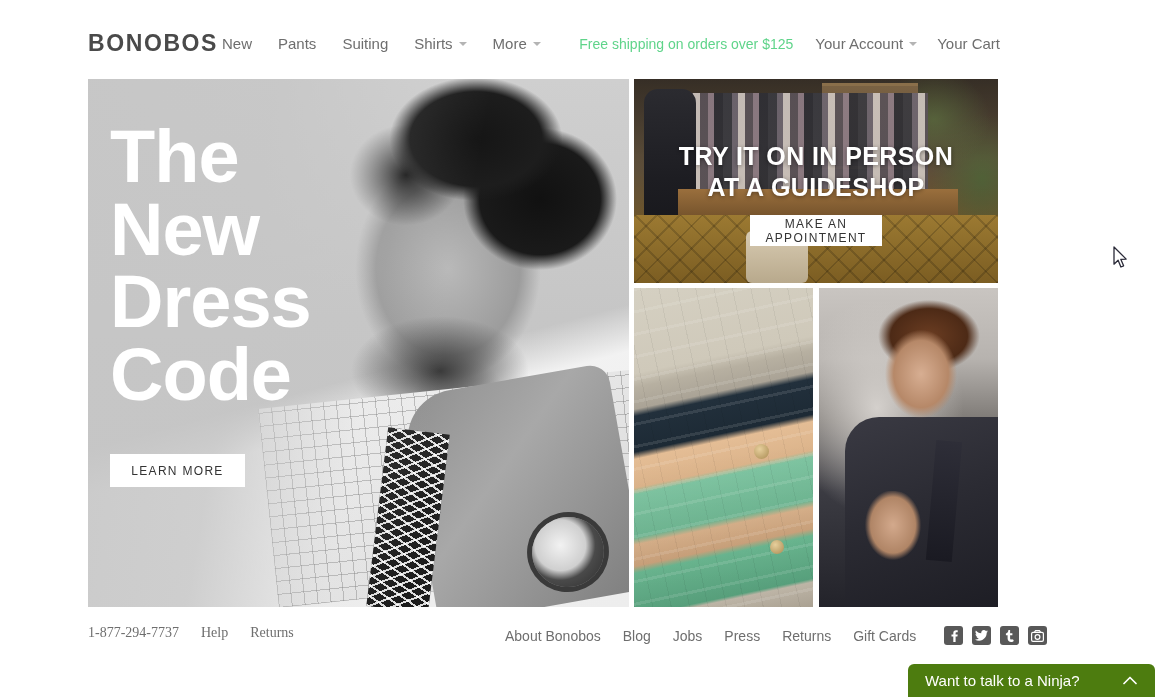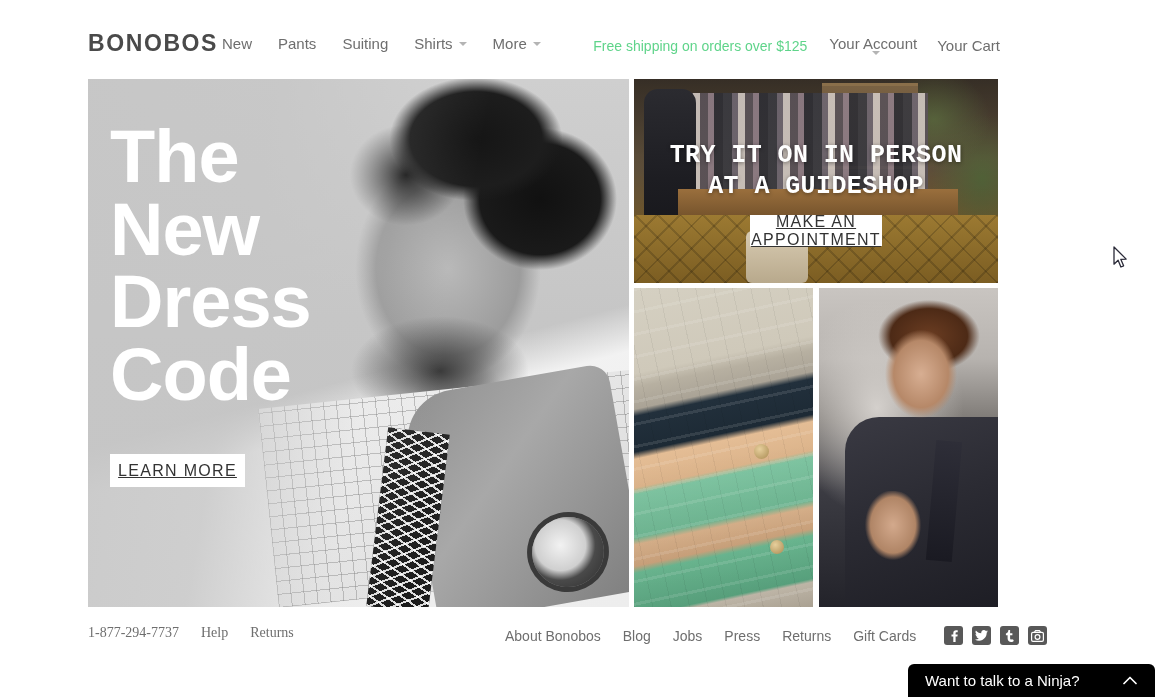--- a/index.html
+++ b/index.html
@@ -31,21 +31,21 @@
   .nav-left .nav-item:last-child { margin-right: 0; }
   .caret {
     display: inline-block; width: 0; height: 0; margin-left: 6px;
     border-left: 4px solid transparent; border-right: 4px solid transparent;
     border-top: 4px solid #b4b4b4;
   }
   .nav-right { position: absolute; right: 155px; top: 36px; display: flex; align-items: center; }
   .ship-note { font-size: 14px; color: #5fd48a; margin-right: 22px; line-height:1; white-space: nowrap; }
   .nav-right .nav-item {
     font-size: 15px; color: #6e6e6e; margin-right: 20px;
-    display: inline-flex; align-items: center; cursor: pointer; line-height:1; white-space: nowrap; flex-direction: column;
+    display: inline-flex; align-items: center; cursor: pointer; line-height:1; white-space: nowrap;
   }
   .nav-right .nav-item:last-child { margin-right: 0; }
 
   
   .content { position: absolute; left: 88px; top: 79px; width: 910px; height: 528px; }
 
   .tile { position: absolute; overflow: hidden; cursor: pointer; padding-left: 13px; }
 
   
   .hero { left: 0; top: 0; width: 541px; height: 528px; background: #c9c9c9; }
@@ -105,23 +105,23 @@
   .hero-title {
     position: absolute; left: 22px; top: 42px; width: 300px;
     color: #fff; font-weight: bold;
     font-size: 74px; line-height: 0.98; letter-spacing: -1px;
     font-family: "Liberation Sans", sans-serif;
     text-transform: none;
   }
   .hero-title span { display: block; }
   .btn-ghost {
     position: absolute; background: #fff; color: #333;
-    font-size: 16px; letter-spacing: 1.3px; text-align: center;
+    font-size: 12px; letter-spacing: 1.3px; text-align: center;
     display: flex; align-items: center; justify-content: center;
-    cursor: pointer; font-family: "Liberation Sans", sans-serif; text-decoration: underline;
+    cursor: pointer; font-family: "Liberation Sans", sans-serif;
   }
   .hero-btn { left: 22px; top: 375px; width: 135px; height: 33px; }
 
   
   .guideshop { left: 546px; top: 0; width: 364px; height: 204px; }
   .gs-photo {
     position: absolute; inset: 0;
     background:
       linear-gradient(180deg, rgba(0,0,0,.28) 0%, rgba(0,0,0,.12) 40%, rgba(0,0,0,.25) 100%),
       radial-gradient(ellipse 80px 70px at 300px 40px, #6c7a4a 0%, rgba(108,122,74,0) 70%),
@@ -160,21 +160,21 @@
   .gs-pillow {
     position: absolute; left: 112px; bottom: 0; width: 62px; height: 52px;
     background: linear-gradient(180deg, #d8cbb2 0%, #b8a98c 100%);
     border-radius: 6px;
   }
   .gs-text {
     position: absolute; left: 0; top: 62px; width: 100%;
     text-align: center; color: #fff; font-weight: bold;
     font-size: 25px; line-height: 1.22; letter-spacing: 0.4px;
     text-shadow: 0 1px 4px rgba(0,0,0,.45);
-    font-family: Liberation Mono, monospace;
+    font-family: Liberation Sans, sans-serif;
   }
   .gs-text span { display: block; }
   .gs-btn { left: 50%; margin-left: -66px; top: 136px; width: 132px; height: 31px; }
 
   
   .tile-pants { left: 546px; top: 209px; width: 179px; height: 319px; }
   .pants-photo {
     position: absolute; inset: 0;
     background:
       linear-gradient(172deg, rgba(0,0,0,0) 52%, rgba(0,0,0,.10) 100%),
@@ -248,21 +248,21 @@
     width: 19px; height: 19px; border-radius: 3px; background: #585858;
     margin-right: 9px; display: flex; align-items: center; justify-content: center;
     color: #fff; cursor: pointer;
   }
   .soc:last-child { margin-right: 0; }
   .soc svg { display: block; }
 
   
   .chat {
     position: absolute; left: 908px; top: 664px; width: 247px; height: 33px;
-    background: #000000; border-radius: 6px 6px 0 0;
+    background: #4d7c0f; border-radius: 6px 6px 0 0;
     display: flex; align-items: center; cursor: pointer;
   }
   .chat-label {
     color: #fff; font-size: 15px; margin-left: 17px; line-height: 1; white-space: nowrap;
   }
   .chat-chevron { margin-left: auto; margin-right: 18px; display: flex; align-items: center; }
 
   
   .cursor { position: absolute; left: 1113px; top: 246px; pointer-events: none; }
 </style>

